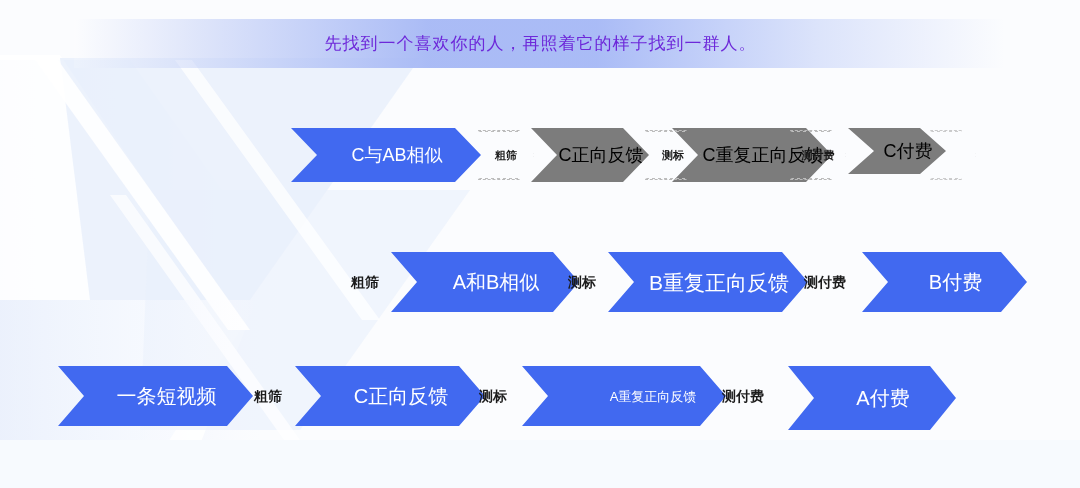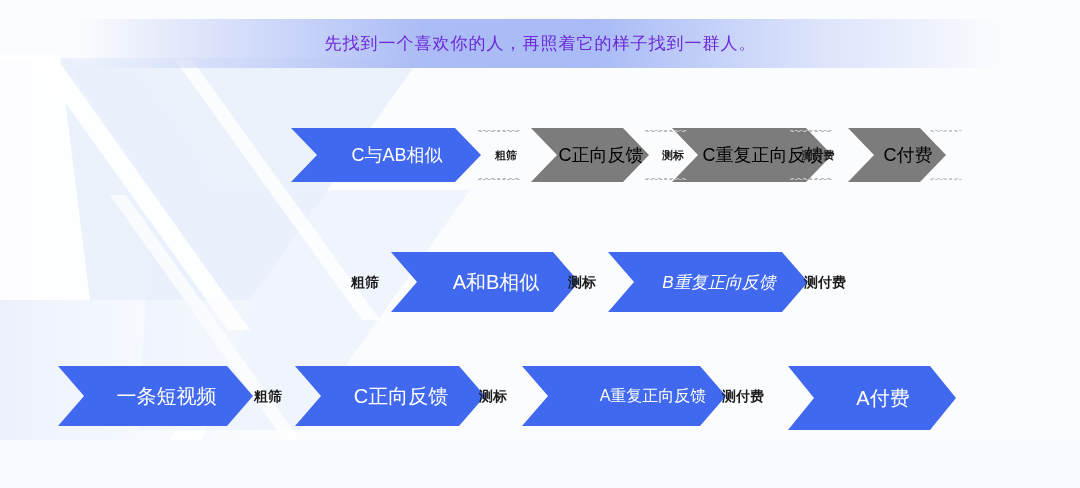--- a/index.html
+++ b/index.html
@@ -164,21 +164,21 @@
       <div class="row" style="left: 0px; top: 0px; width: 1080px; height: 488px;">
         <div class="chev blue" style="left: 291px; top: 128px; width: 190px; height: 54px;">
           <span class="chev-label" style="font-size: 18px;">C与AB相似</span>
         </div>
         <div class="chev gray" style="left: 531px; top: 128px; width: 118px; height: 54px;">
           <span class="chev-label" style="font-size: 18px;">C正向反馈</span>
         </div>
         <div class="chev gray" style="left: 672px; top: 128px; width: 160px; height: 54px;">
           <span class="chev-label" style="font-size: 18px;">C重复正向反馈</span>
         </div>
-        <div class="chev gray" style="left: 848px; top: 128px; width: 98px; height: 54px; text-align: center;">
+        <div class="chev gray" style="left: 848px; top: 128px; width: 98px; height: 46px; text-align: center;">
           <span class="chev-label" style="font-size: 18px;">C付费</span>
         </div>
         <div class="conn-dash" style="left: 478px; top: 130px; width: 56px; height: 50px;">
           <div class="dash-inner"></div>
         </div>
         <div class="conn-label" style="left: 478px; top: 128px; width: 56px; height: 54px; font-size: 11px;">粗筛</div>
         <div class="conn-dash" style="left: 645px; top: 130px; width: 56px; height: 50px;">
           <div class="dash-inner"></div>
         </div>
         <div class="conn-label" style="left: 645px; top: 128px; width: 56px; height: 54px; font-size: 11px;">测标</div>
@@ -188,35 +188,38 @@
         <div class="conn-label" style="left: 790px; top: 128px; width: 56px; height: 54px; font-size: 11px;">测付费</div>
         <div class="conn-dash tail-dash" style="left: 930px; top: 130px; width: 46px; height: 50px;">
           <div class="dash-inner"></div>
         </div>
       </div>
       <div class="row" style="left: 0px; top: 0px; width: 1080px; height: 488px;">
         <div class="chev blue" style="left: 391px; top: 252px; width: 188px; height: 60px;">
           <span class="chev-label" style="font-size: 20px;">A和B相似</span>
         </div>
         <div class="chev blue" style="left: 608px; top: 252px; width: 200px; height: 60px;">
-          <span class="chev-label" style="font-size: 17px; font-style: italic;">B重复正向反馈</span>
+          <span class="chev-label" style="font-size: 21px;">B重复正向反馈</span>
+        </div>
+        <div class="chev blue" style="left: 862px; top: 252px; width: 165px; height: 60px;">
+          <span class="chev-label" style="font-size: 20px;">B付费</span>
         </div>
         <div class="conn-label" style="left: 335px; top: 252px; width: 60px; height: 60px; font-size: 14px;">粗筛</div>
         <div class="conn-label" style="left: 552px; top: 252px; width: 60px; height: 60px; font-size: 14px;">测标</div>
         <div class="conn-label" style="left: 795px; top: 252px; width: 60px; height: 60px; font-size: 14px;">测付费</div>
       </div>
       <div class="row" style="left: 8px; top: 0px; width: 1080px; height: 488px;">
         <div class="chev blue" style="left: 50px; top: 366px; width: 195px; height: 60px;">
           <span class="chev-label" style="font-size: 20px;">一条短视频</span>
         </div>
         <div class="chev blue" style="left: 287px; top: 366px; width: 190px; height: 60px;">
           <span class="chev-label" style="font-size: 20px;">C正向反馈</span>
         </div>
         <div class="chev blue" style="left: 514px; top: 366px; width: 204px; height: 60px;">
-          <span class="chev-label" style="font-size: 16px; margin-left: 36px;">A重复正向反馈</span>
+          <span class="chev-label" style="font-size: 13px; margin-left: 36px;">A重复正向反馈</span>
         </div>
         <div class="chev blue" style="left: 780px; top: 366px; width: 168px; height: 64px;">
           <span class="chev-label" style="font-size: 20px;">A付费</span>
         </div>
         <div class="conn-label" style="left: 230px; top: 366px; width: 60px; height: 60px; font-size: 14px;">粗筛</div>
         <div class="conn-label" style="left: 455px; top: 366px; width: 60px; height: 60px; font-size: 14px;">测标</div>
         <div class="conn-label" style="left: 705px; top: 366px; width: 60px; height: 60px; font-size: 14px;">测付费</div>
       </div>
     </div>
 

